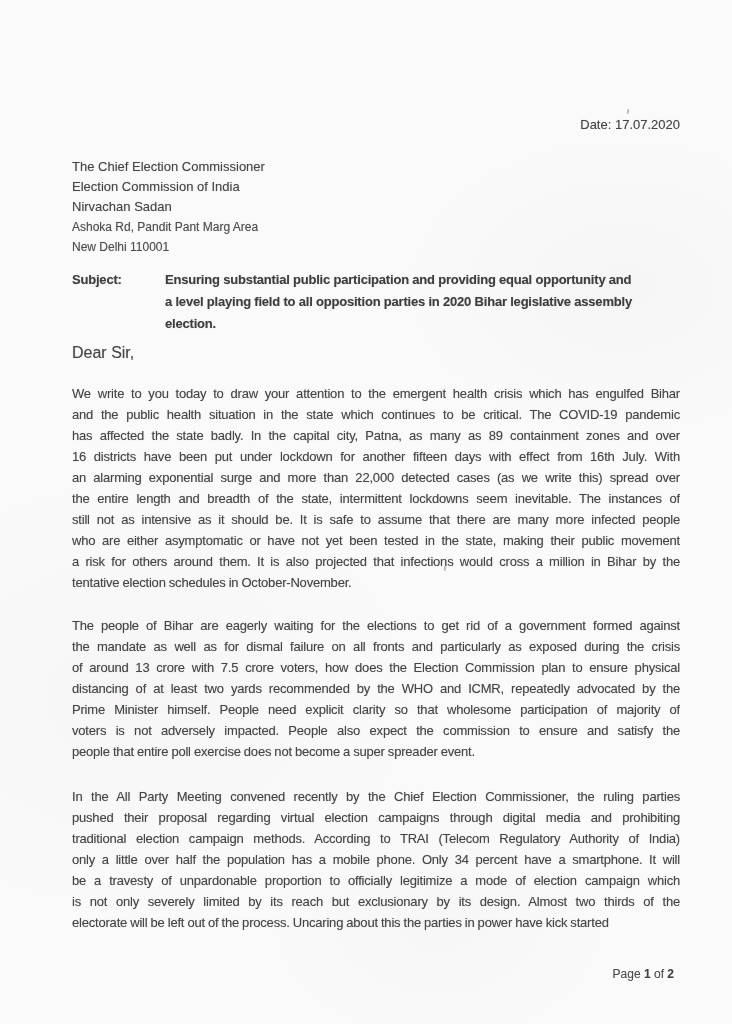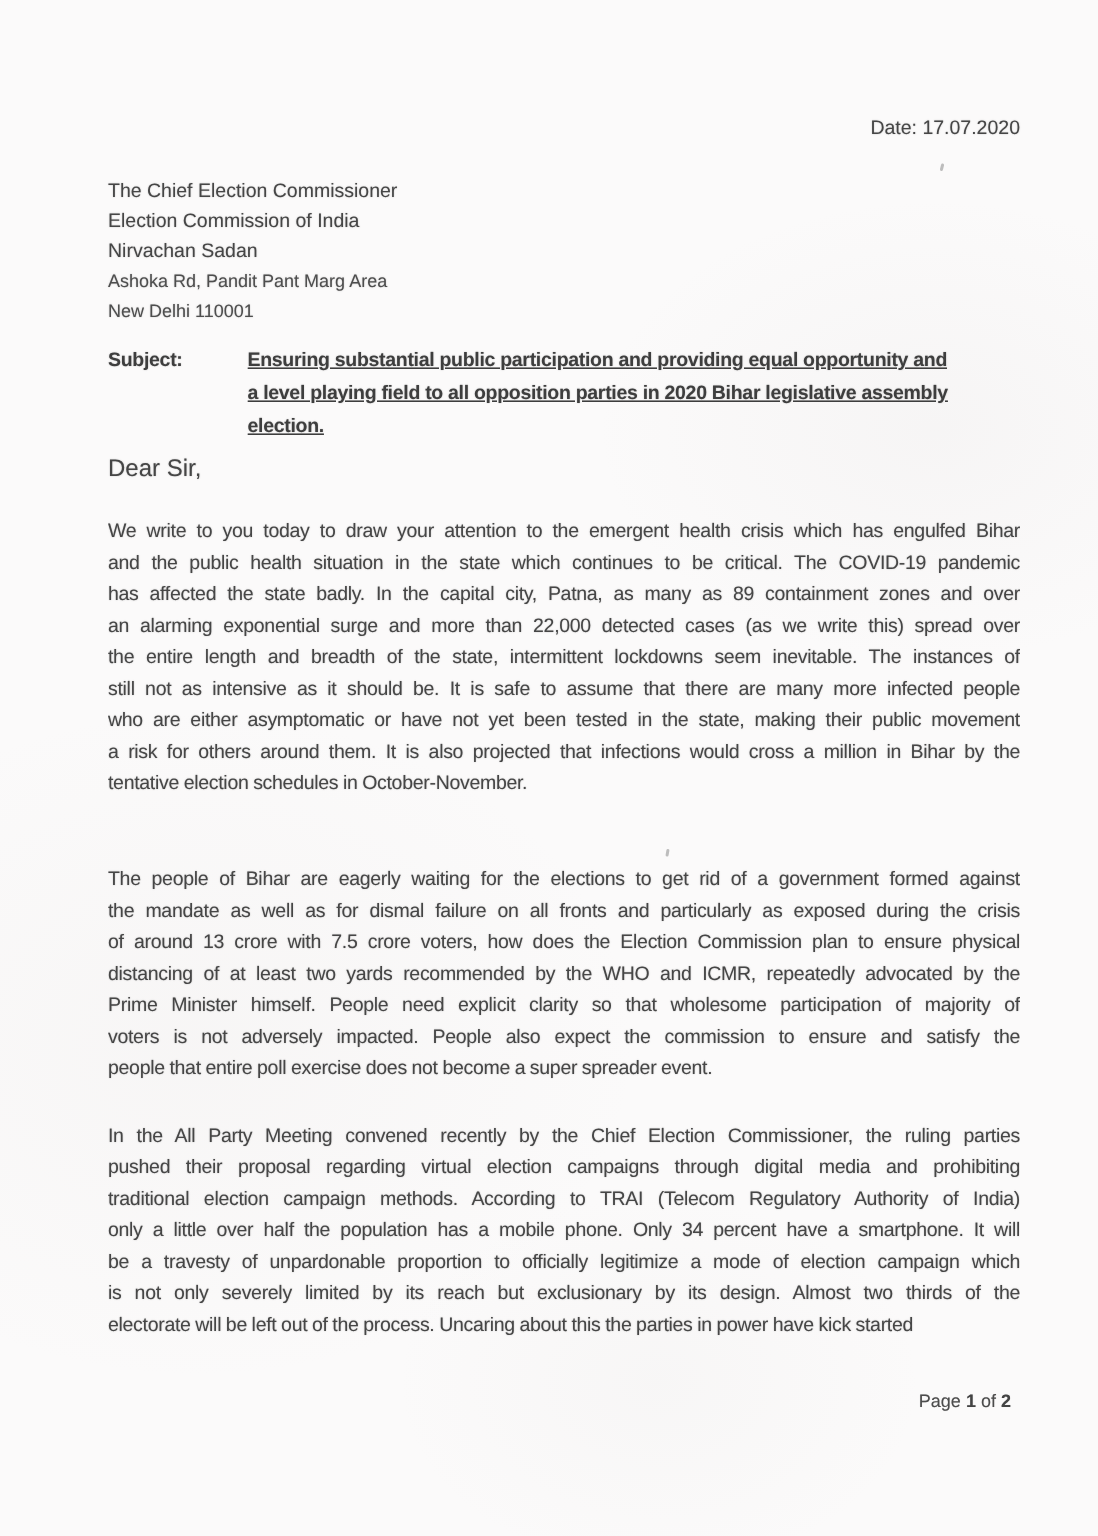--- a/index.html
+++ b/index.html
@@ -17,21 +17,21 @@
       radial-gradient(ellipse 320px 220px at 85% 28%, rgba(205,200,200,0.10), transparent 70%),
       radial-gradient(ellipse 420px 320px at 18% 68%, rgba(208,203,200,0.09), transparent 70%),
       radial-gradient(ellipse 250px 180px at 60% 90%, rgba(205,202,200,0.08), transparent 70%),
       #fbfafa;
     font-family: "Liberation Sans", "DejaVu Sans", sans-serif;
     color: #454545;
   }
   .page * {
     font-family: "Liberation Sans", "DejaVu Sans", sans-serif;
   }
-  .abs { position: absolute; }
+  .abs { position: absolute; margin-top: 40px; }
 
   .scan-text {
     color: #464646;
     text-shadow: 0 0 1px rgba(95,95,95,0.45);
   }
 
   .date-line {
     top: 76px;
     right: 52px;
     font-size: 13px;
@@ -57,21 +57,21 @@
     align-items: flex-start;
     font-weight: bold;
     font-size: 13px;
     line-height: 22px;
     letter-spacing: -0.2px;
     color: #3e3e3e;
   }
   .subject-label {
     flex: 0 0 93px;
   }
-  .subject-lines { flex: 1 1 auto; text-decoration: underline; }
+  .subject-lines { flex: 1 1 auto; }
   .subject-lines .line {
     text-align: left;
     height: 22px;
     overflow: hidden;
   }
 
   .salutation {
     top: 303px;
     left: 72px;
     font-size: 16px;
@@ -141,20 +141,21 @@
         <div class="line">election.</div>
       </div>
   </div>
 
   <div class="abs scan-text salutation">Dear Sir,</div>
 
   <div class="abs scan-text para para-1">
       <div class="line">We write to you today to draw your attention to the emergent health crisis which has engulfed Bihar</div>
       <div class="line">and the public health situation in the state which continues to be critical. The COVID-19 pandemic</div>
       <div class="line">has affected the state badly. In the capital city, Patna, as many as 89 containment zones and over</div>
+      <div class="line">16 districts have been put under lockdown for another fifteen days with effect from 16th July. With</div>
       <div class="line">an alarming exponential surge and more than 22,000 detected cases (as we write this) spread over</div>
       <div class="line">the entire length and breadth of the state, intermittent lockdowns seem inevitable. The instances of</div>
       <div class="line">still not as intensive as it should be. It is safe to assume that there are many more infected people</div>
       <div class="line">who are either asymptomatic or have not yet been tested in the state, making their public movement</div>
       <div class="line">a risk for others around them. It is also projected that infections would cross a million in Bihar by the</div>
       <div class="line">tentative election schedules in October-November.</div>
     </div>
 
   <div class="abs scan-text para para-2">
       <div class="line">The people of Bihar are eagerly waiting for the elections to get rid of a government formed against</div>

